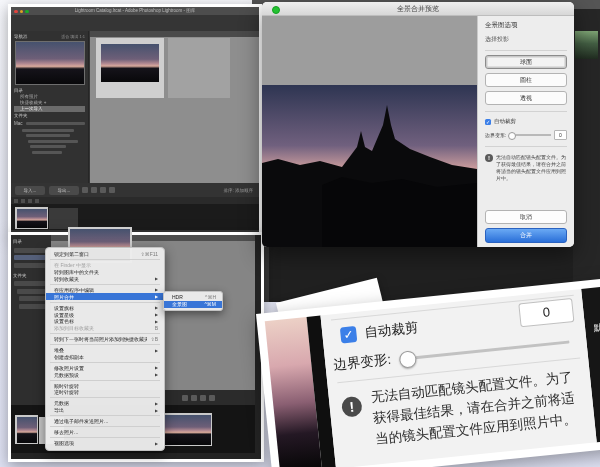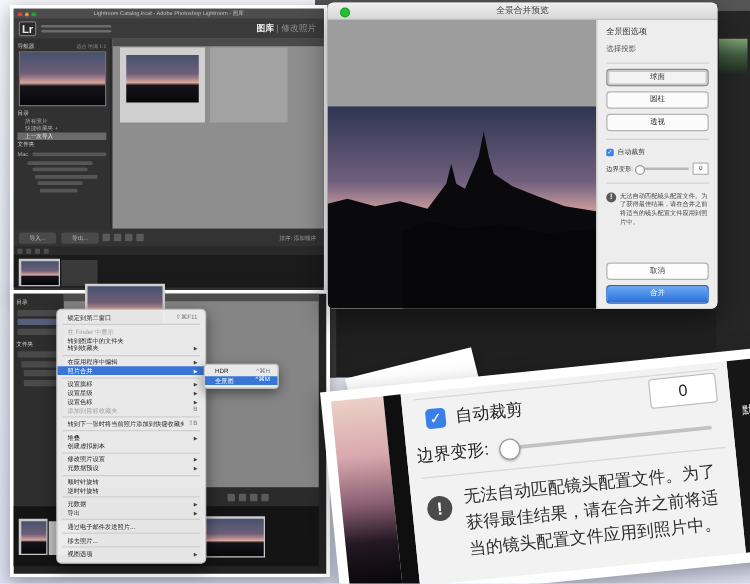--- a/index.html
+++ b/index.html
@@ -214,32 +214,20 @@
     </div>
   </div>
 
   <div id="pieceB" class="abs">
     <div id="pbTitle" class="abs">
       <div class="tl abs" style="left:3px;background:#e0443e;"></div>
       <div class="tl abs" style="left:8.5px;background:#dea123;"></div>
       <div class="tl abs" style="left:14px;background:#1aab29;"></div>
       <div class="tt">Lightroom Catalog.lrcat - Adobe Photoshop Lightroom - 图库</div>
     </div>
-    <div id="pbHead" class="abs">
-      <span class="lr">Lr</span>
-      <span class="idbars">
-          <div></div>
-          <div></div>
-        </span>
-      <span class="mods">
-        <span class="on">图库</span>
-        <span>|</span>
-        <span>修改照片</span>
-      </span>
-    </div>
     <div id="pbLeft" class="abs">
       <div class="panelh">
         <span>导航器</span>
         <span class="opt">适合 填满 1:1</span>
       </div>
       <div id="navPrev" class="ph"></div>
       <div class="panelh">
           <span>目录</span>
         </div>
       <div class="citem">所有照片</div>

